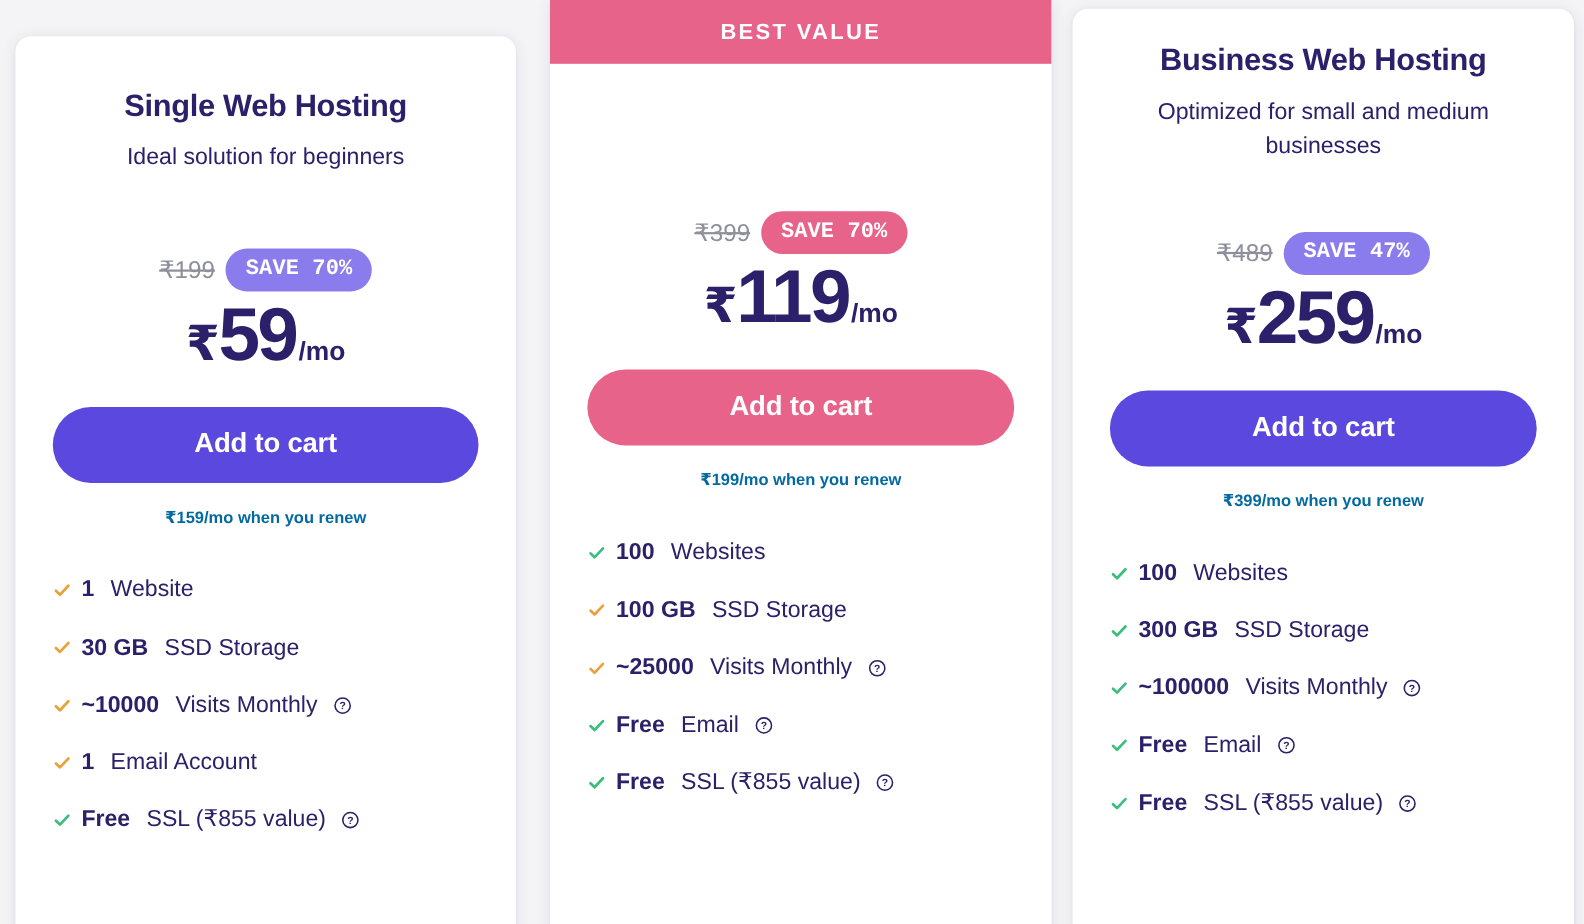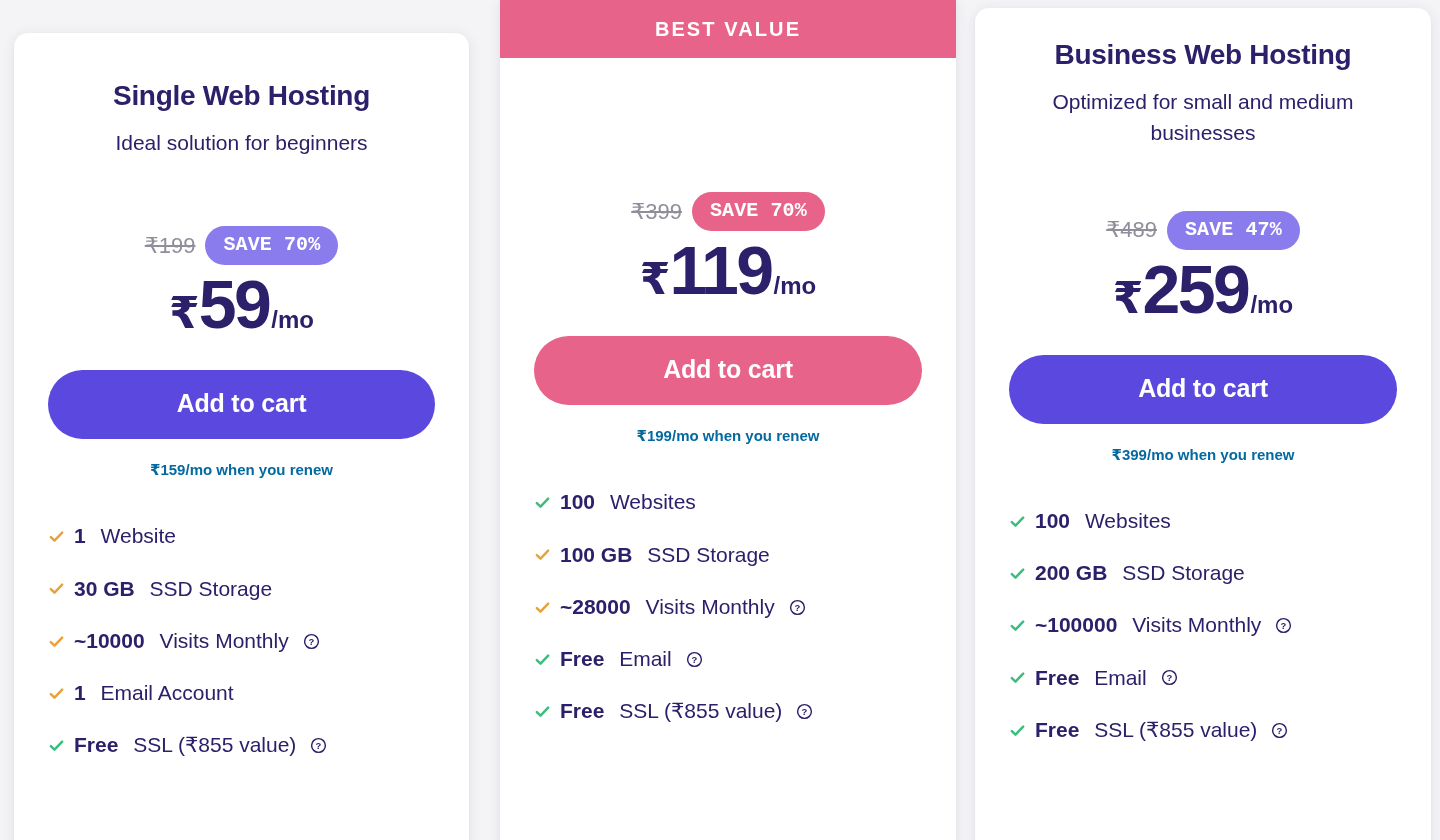--- a/index.html
+++ b/index.html
@@ -333,21 +333,21 @@
             </span>
             <span class="feature-strong">100 GB</span>
             <span>&nbsp;SSD Storage</span>
           </li>
           <li class="feature-item">
             <span style="display: flex;">
               <svg class="check-icon check-amber" viewBox="0 0 18 18" fill="none" aria-hidden="true">
                 <path d="M3 9.6 L6.9 13.4 L15 4.8" stroke-width="2.6" stroke-linecap="round" stroke-linejoin="round"></path>
               </svg>
             </span>
-            <span class="feature-strong">~28000</span>
+            <span class="feature-strong">~25000</span>
             <span>&nbsp;Visits Monthly</span>
             <span style="display: flex; cursor: pointer;">
               <svg class="info-icon" viewBox="0 0 18 18" fill="none" aria-hidden="true">
                 <circle cx="9" cy="9" r="7.3" stroke-width="1.5"></circle>
                 <text x="9" y="12.6" text-anchor="middle" font-size="10" font-weight="700" font-family="Liberation Sans, sans-serif">?</text>
               </svg>
             </span>
           </li>
           <li class="feature-item">
             <span style="display: flex;">
@@ -412,21 +412,21 @@
             </span>
             <span class="feature-strong">100</span>
             <span>&nbsp;Websites</span>
           </li>
           <li class="feature-item">
             <span style="display: flex;">
               <svg class="check-icon check-green" viewBox="0 0 18 18" fill="none" aria-hidden="true">
                 <path d="M3 9.6 L6.9 13.4 L15 4.8" stroke-width="2.6" stroke-linecap="round" stroke-linejoin="round"></path>
               </svg>
             </span>
-            <span class="feature-strong">200 GB</span>
+            <span class="feature-strong">300 GB</span>
             <span>&nbsp;SSD Storage</span>
           </li>
           <li class="feature-item">
             <span style="display: flex;">
               <svg class="check-icon check-green" viewBox="0 0 18 18" fill="none" aria-hidden="true">
                 <path d="M3 9.6 L6.9 13.4 L15 4.8" stroke-width="2.6" stroke-linecap="round" stroke-linejoin="round"></path>
               </svg>
             </span>
             <span class="feature-strong">~100000</span>
             <span>&nbsp;Visits Monthly</span>

